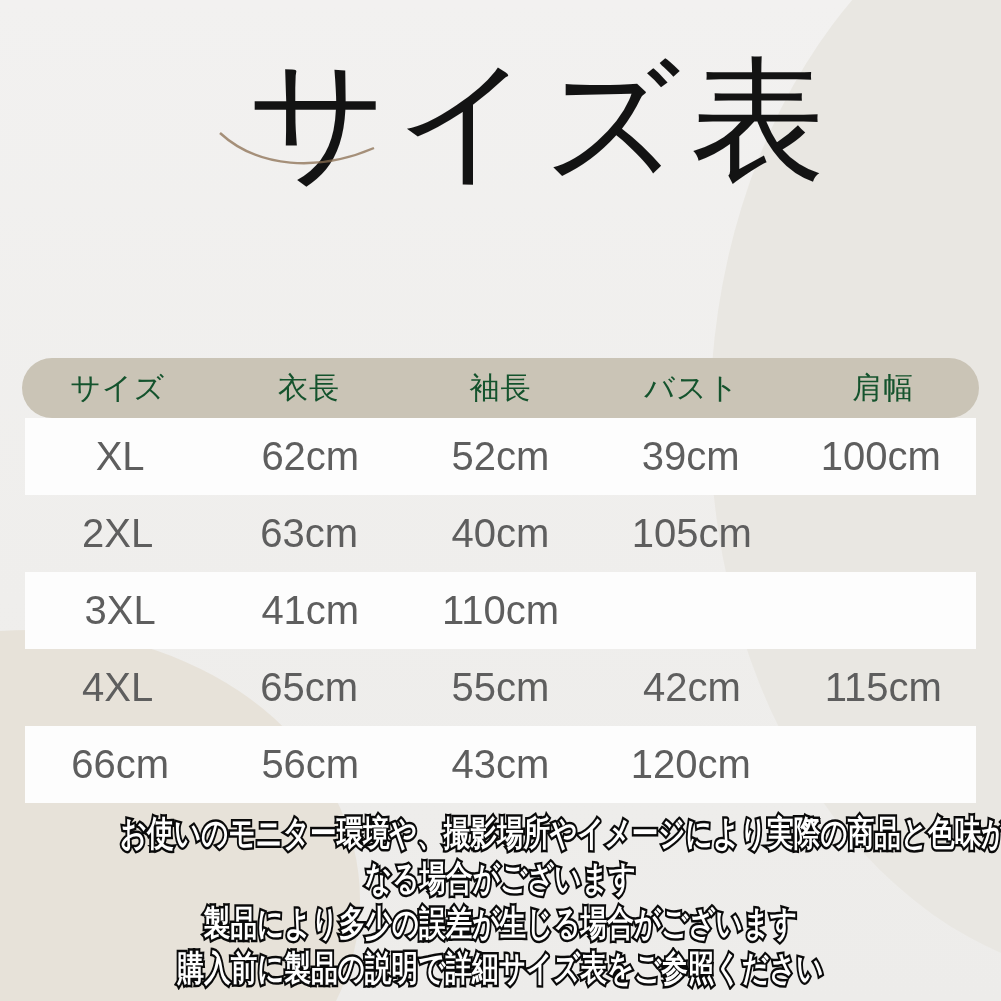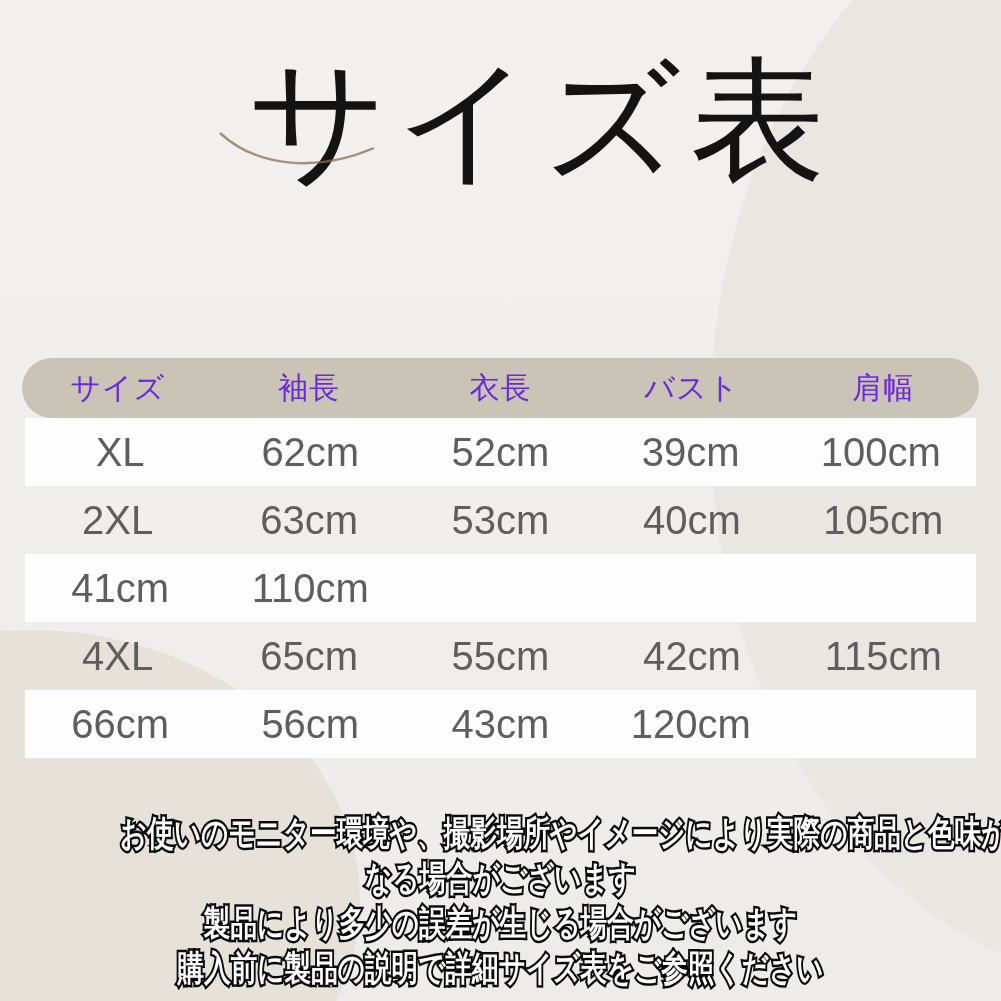--- a/index.html
+++ b/index.html
@@ -70,25 +70,25 @@
   }
   .thead {
     height: 60px;
     border-radius: 30px;
     background: #cac4b6;
     display: grid;
     grid-template-columns: repeat(5, 1fr);
     align-items: center;
     text-align: center;
     font-size: 30px;
-    color: #6d28d9;
+    color: #14532d;
     letter-spacing: 1px;
   }
   .trow {
-    height: 68px;
+    height: 77px;
     display: grid;
     grid-template-columns: repeat(5, 1fr);
     align-items: center;
     text-align: center;
     font-size: 40px;
     color: #5e5e5e;
   }
   .trow.white {
     background: #fdfdfd;
     margin: 0 3px;
@@ -123,41 +123,41 @@
 
 <svg class="hair-svg" width="1001" height="1001" viewBox="0 0 1001 1001">
   <path d="M 220 133 C 258 168, 318 172, 374 148" fill="none" stroke="#8b6f52" stroke-width="2.4" opacity="0.75"></path>
 </svg>
 
 <div class="page-title">サイズ表</div>
 
 <div class="size-table">
   <div class="thead">
     <div>サイズ</div>
+    <div>衣長</div>
     <div>袖長</div>
-    <div>衣長</div>
     <div>バスト</div>
     <div>肩幅</div>
   </div>
 
   <div class="trow white">
     <div>XL</div>
     <div>62cm</div>
     <div>52cm</div>
     <div>39cm</div>
     <div>100cm</div>
   </div>
   <div class="trow">
     <div>2XL</div>
     <div>63cm</div>
-    <div>53cm</div>
     <div>40cm</div>
     <div>105cm</div>
   </div>
   <div class="trow white">
+    <div>3XL</div>
     <div>41cm</div>
     <div>110cm</div>
   </div>
   <div class="trow">
     <div>4XL</div>
     <div>65cm</div>
     <div>55cm</div>
     <div>42cm</div>
     <div>115cm</div>
   </div>

